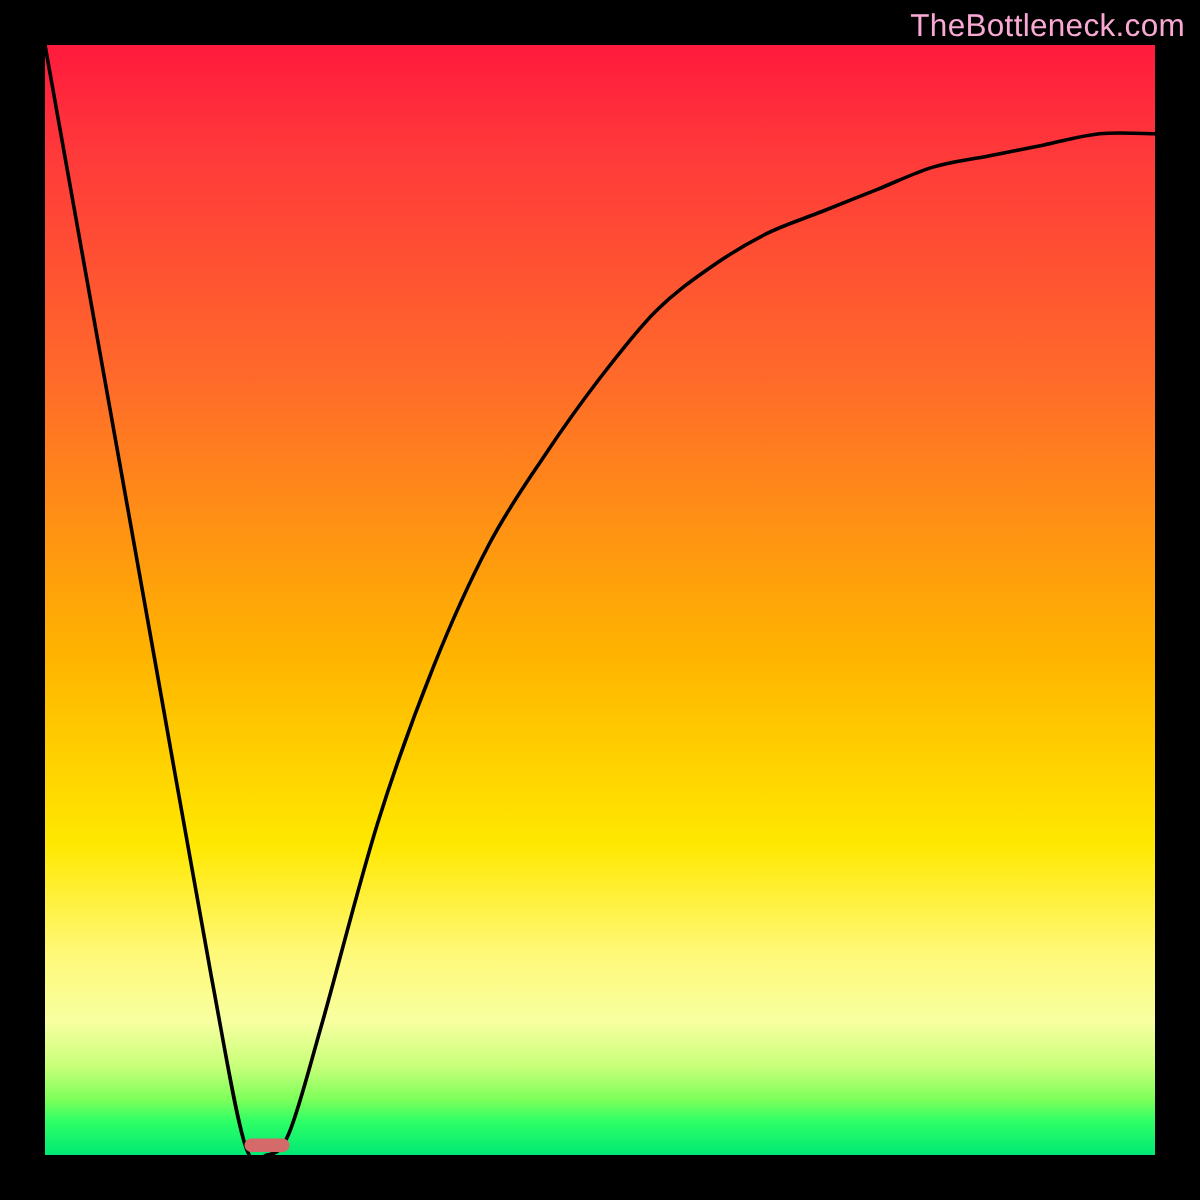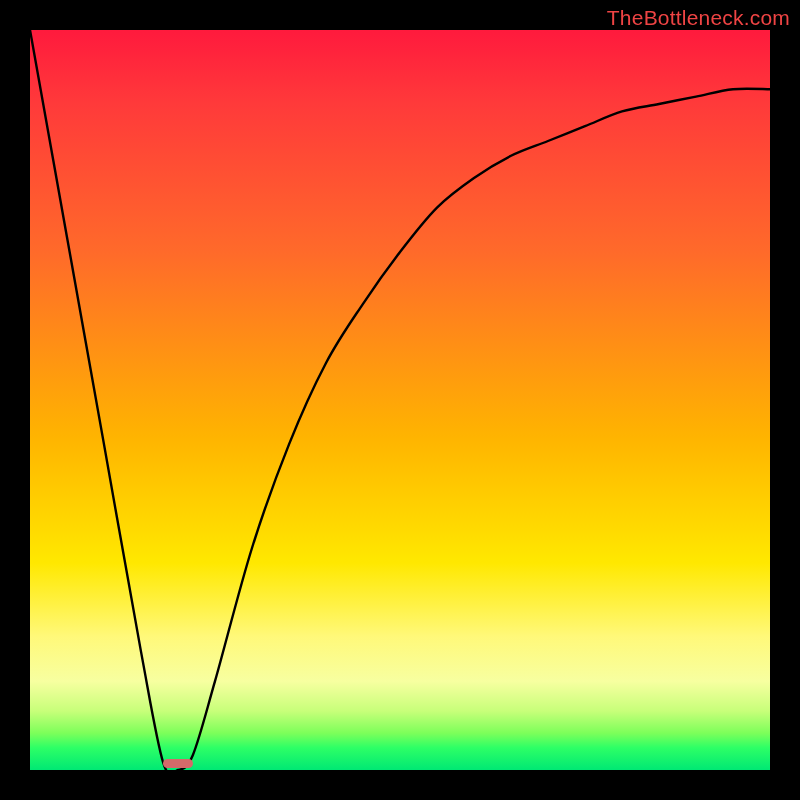--- a/index.html
+++ b/index.html
@@ -35,21 +35,21 @@
       #c8ff7a 92%,
       #7dff5a 95%,
       #2dff66 97%,
       #00e874 100%
     );
   }
   .watermark {
     position: absolute;
     top: 6px;
     right: 10px;
-    color: #ef4444;
+    color: #f9a8d4;
     font-size: 21px;
     font-weight: 400;
     letter-spacing: 0.2px;
     user-select: none;
   }
   .curve-svg {
     position: absolute;
     left: 0;
     top: 0;
     width: 740px;

